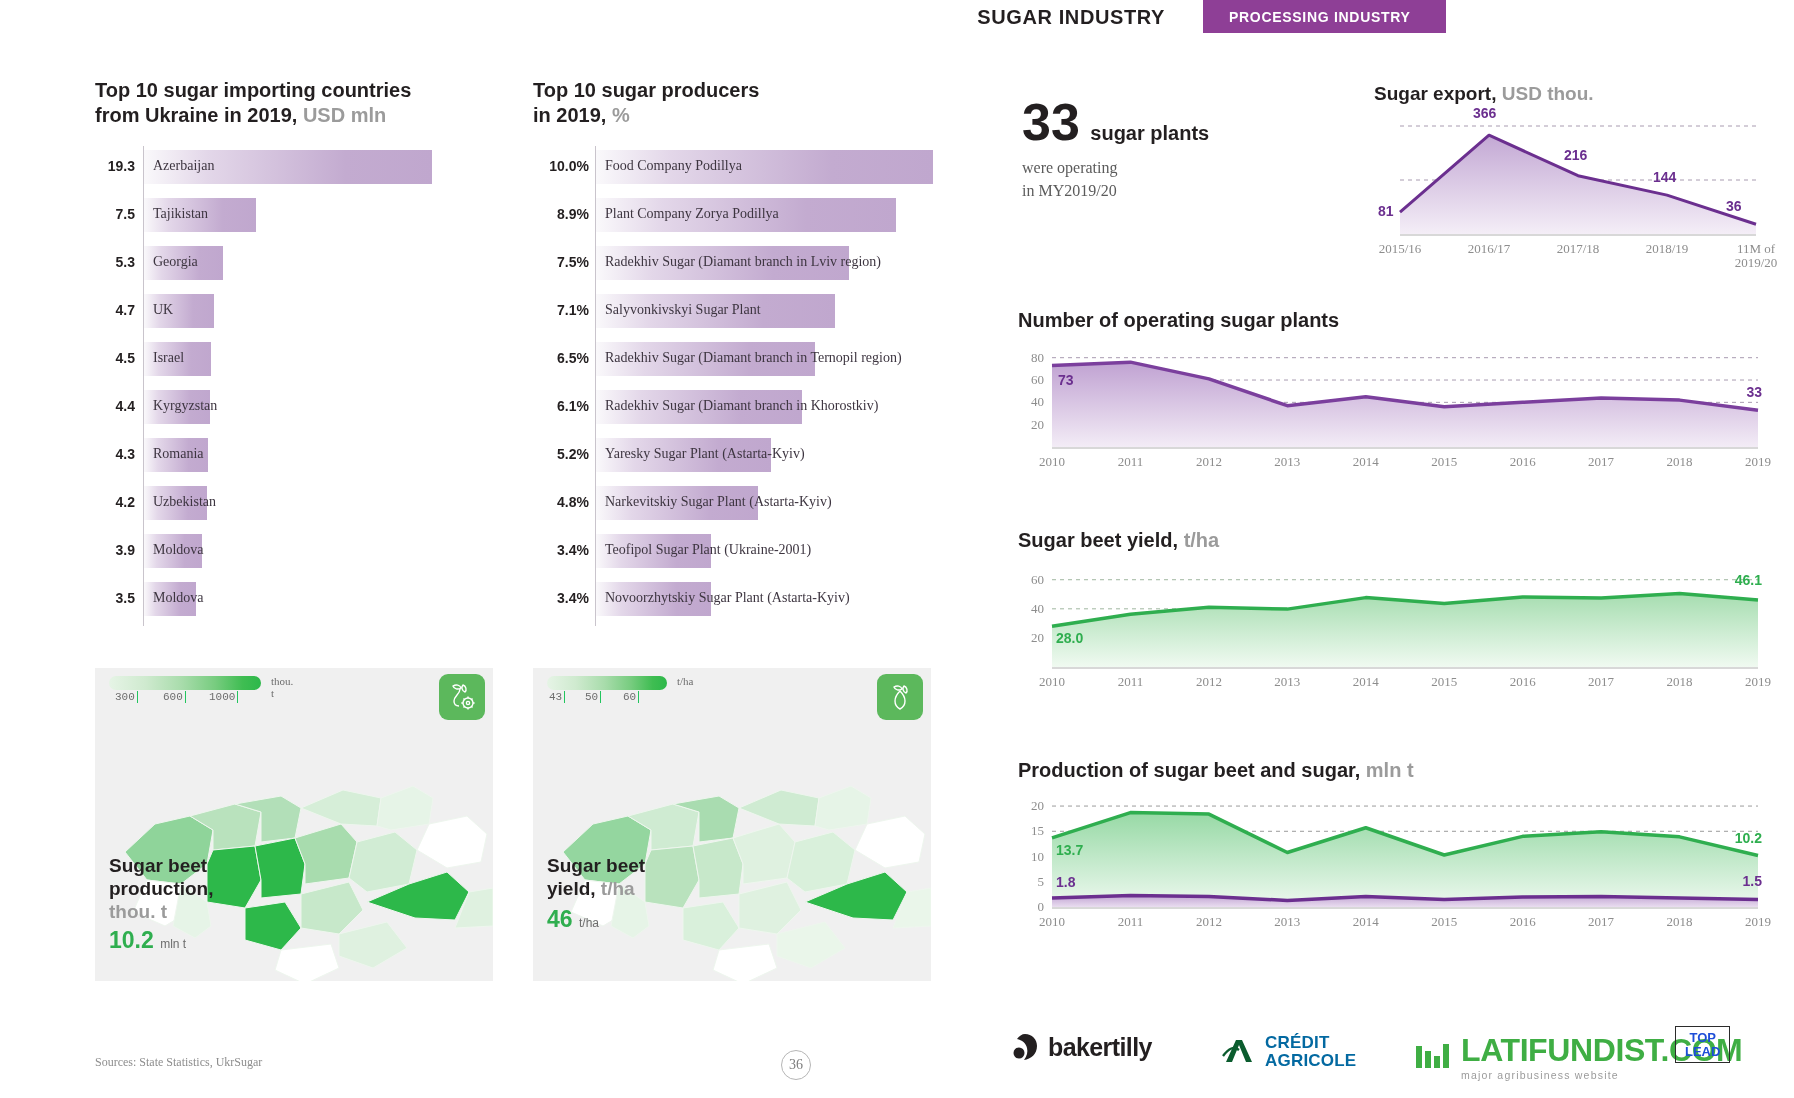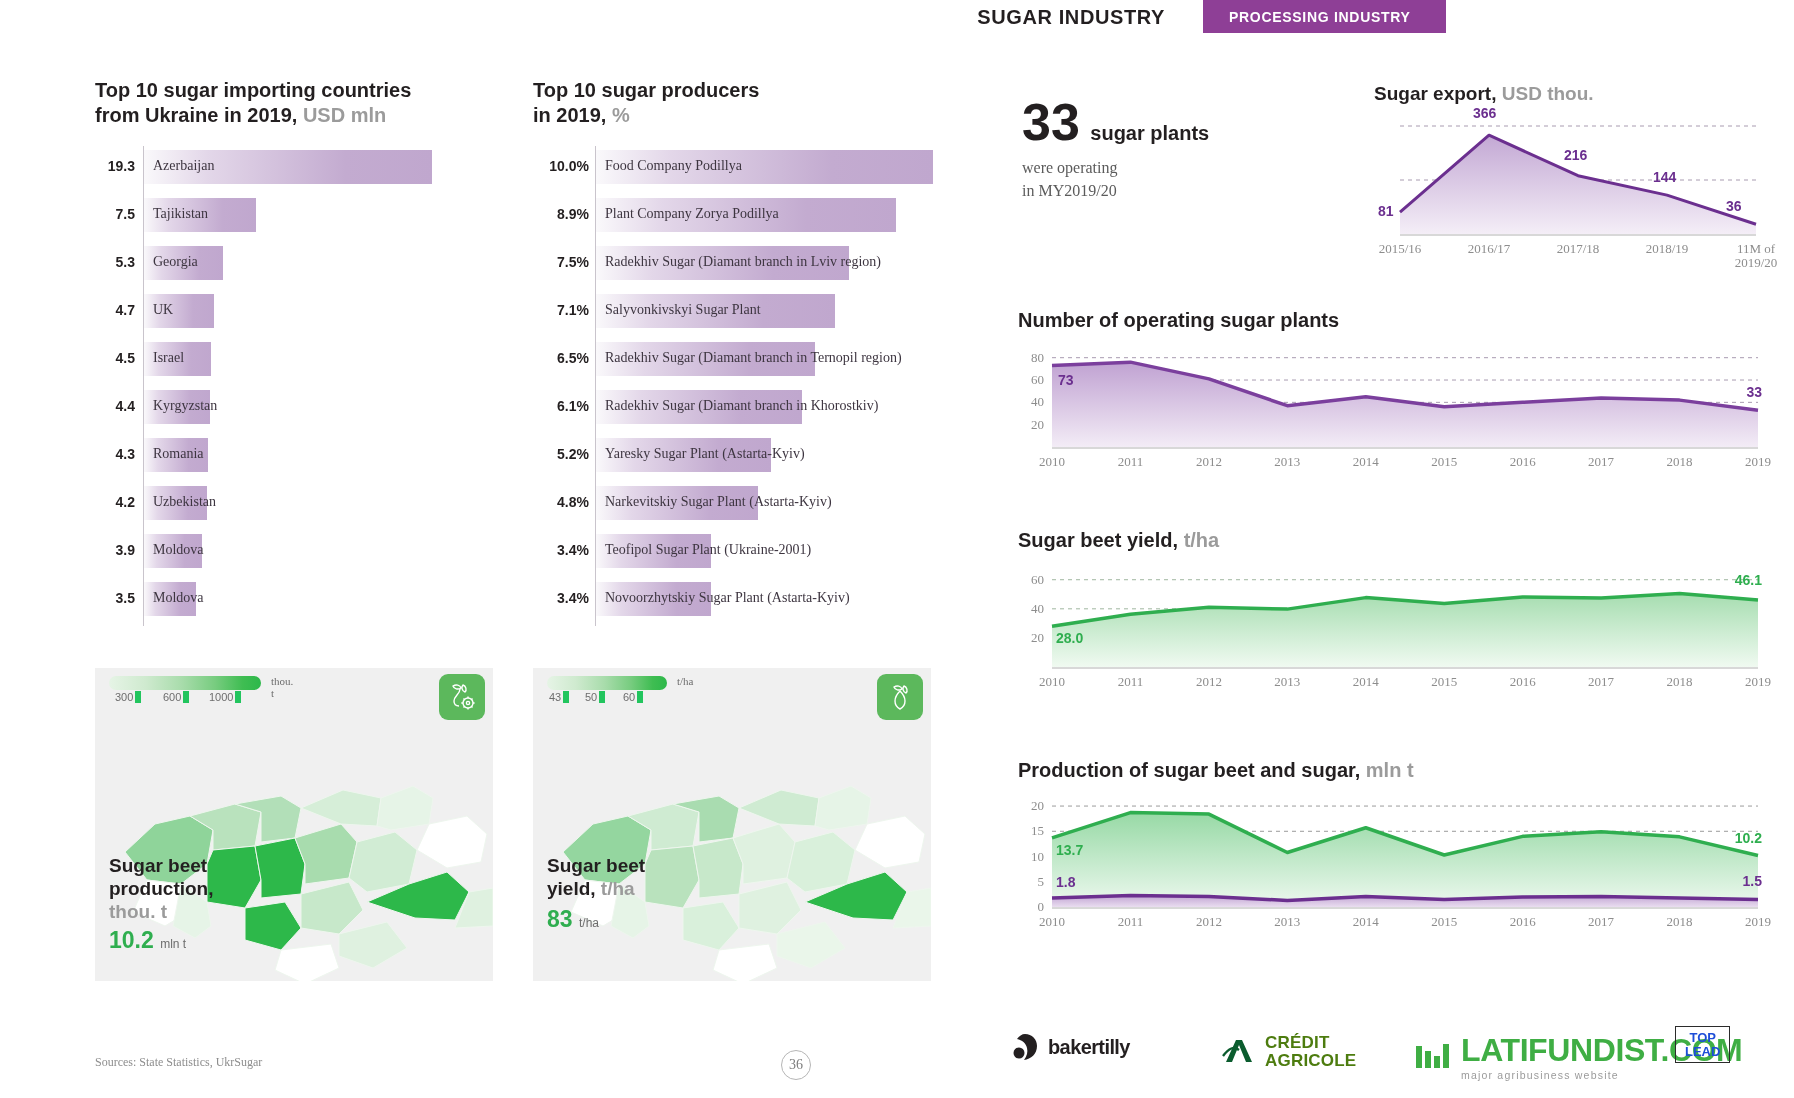--- a/index.html
+++ b/index.html
@@ -48,22 +48,22 @@
   
   .mapcard {
     position:absolute; background:#f0f0f0; overflow:hidden;
   }
   .legend { position:absolute; top:8px; left:14px; }
   .legend-bar { position:relative; height:14px; width:152px; border-radius:7px; overflow:hidden;
                 background:linear-gradient(90deg,#e6f4e6 0%, #cfeacf 24%, #a8dcab 48%, #77cc7f 70%, #3fbd52 88%, #2db84a 100%); }
   .legend-bar.sm { width:120px; }
   .legend-ticks { position:relative; height:14px; margin-top:0px; }
   .legend-ticks span {
-    position:absolute; top:1px; font-family:Liberation Sans, sans-serif; font-size:11px; color:#6d6d6d;
-    border-right:6px solid #22c55e; padding-right:2px; line-height:12px;
+    position:absolute; top:1px; font-family:Liberation Mono, monospace; font-size:11px; color:#6d6d6d;
+    border-right:1px solid #22c55e; padding-right:2px; line-height:12px;
   }
   .legend-unit { position:absolute; top:-1px; font-family:"Liberation Serif",serif;
                  font-size:11px; color:#6d6d6d; }
   .badge-icon {
     position:absolute; top:6px; right:8px; width:46px; height:46px; border-radius:9px;
     background:#5cb85c; display:flex; align-items:center; justify-content:center;
   }
   .map-caption { position:absolute; left:14px; }
   .map-caption .cap-title { font-size:19px; font-weight:bold; line-height:1.22; color:#231f20; }
   .map-caption .cap-title .unit { color:#9b9b9b; }
@@ -95,22 +95,22 @@
     display:flex; align-items:center; justify-content:center;
     font-family:"Liberation Serif",serif;
   }
   .logos { position:absolute; bottom:18px; left:1010px; width:760px; height:56px; }
   .logo { position:absolute; display:flex; align-items:center; }
   .logo-bakertilly { left:0;   top:8px; }
   .logo-ca        { left:210px; top:10px; }
   .logo-lf        { left:405px; top:8px; }
   .logo-tl        { left:665px; top:2px; }
 
-  .bt-text { font-size:20px; font-weight:bold; color:#231f20; letter-spacing:-.6px; }
-  .ca-text { font-size:17px; font-weight:bold; color:#4d7c0f; line-height:1.05; letter-spacing:.2px; }
+  .bt-text { font-size:25px; font-weight:bold; color:#231f20; letter-spacing:-.6px; }
+  .ca-text { font-size:17px; font-weight:bold; color:#0369a1; line-height:1.05; letter-spacing:.2px; }
   .lf-top  { font-size:32px; font-weight:bold; color:#3fae44; letter-spacing:-.4px; }
   .lf-bot  { font-size:10.5px; color:#9b9b9b; letter-spacing:1.2px; }
   .tl-box  { border:1px solid #2b2b2b; padding:4px 9px; text-align:center; line-height:1.05; }
   .tl-box div { font-size:13px; font-weight:bold; color:#1d4ed8; }
 </style>
 </head>
 <body>
 
 <div class="page">
 
@@ -397,21 +397,21 @@
       </g>
     </svg>
 
     <div class="map-caption" style="top:186px">
       <div class="cap-title">Sugar beet</div>
       <div class="cap-title">
         <span>yield,</span>
         <span class="unit">t/ha</span>
       </div>
       <div class="cap-num" style="margin-top:6px">
-        <span>83</span>
+        <span>46</span>
         <small>t/ha</small>
       </div>
     </div>
   </div>
 
   <div class="bigstat" style="left:1022px; top:96px; width:260px;">
     <div>
       <span class="num">33</span>
       <span class="num-unit">sugar plants</span>
     </div>

